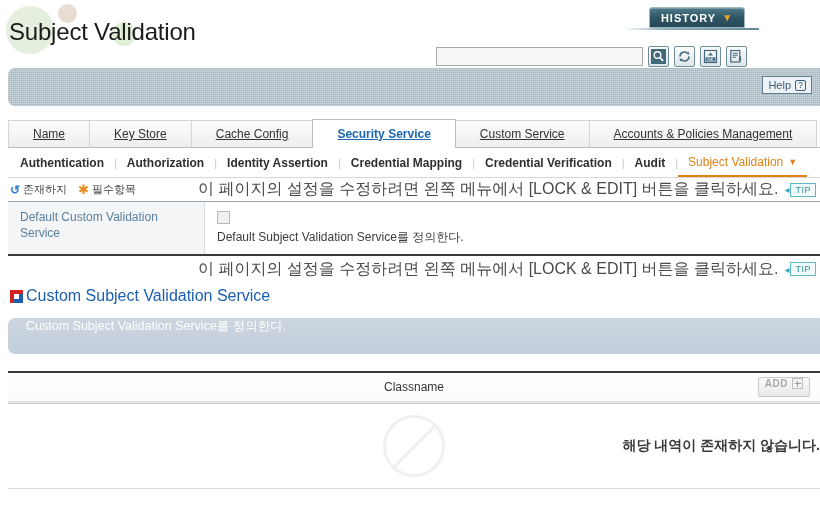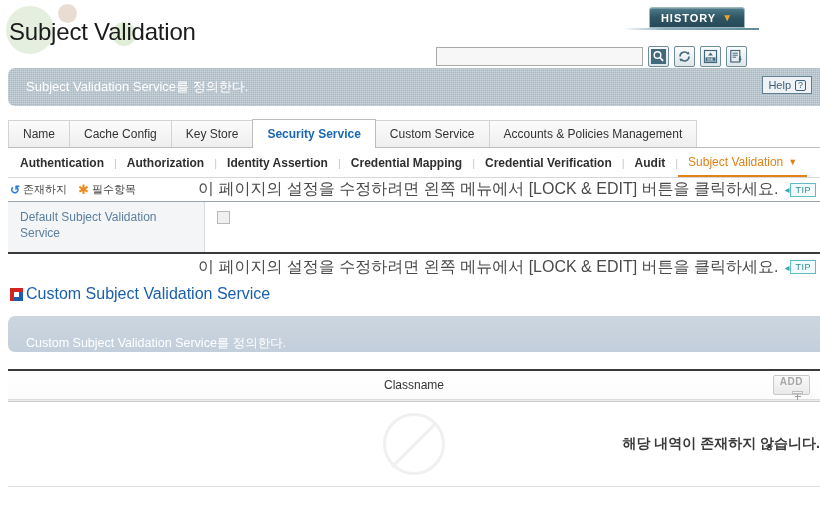--- a/index.html
+++ b/index.html
@@ -79,26 +79,26 @@
     font-size: 9px; line-height: 9px; text-align: center; color: #3e5e77;
   }
 
   
   .tabs {
     position: relative; margin: 14px 0 0 8px; width: 812px; height: 28px;
     display: flex; align-items: flex-end;
     border-bottom: 1px solid #bdbdbd;
   }
   .tab {
-    height: 27px; padding: 0 14px;
+    height: 27px; padding: 0 24px;
     display: flex; align-items: center; justify-content: center;
     font-size: 12px; color: #333; white-space: nowrap;
     border: 1px solid #d3d3d3; border-bottom: none;
     background: linear-gradient(#fbfbfb, #eeeeee);
-    margin-right: -1px; cursor: pointer;
+    margin-right: -1px; cursor: pointer; text-decoration: underline;
   }
   .tab.active {
     background: #ffffff; color: #1b67b3; font-weight: bold;
     height: 29px; border-color: #bdbdbd; position: relative; z-index: 2;
     margin-bottom: -1px;
   }
 
   
   .subtabs {
     margin-left: 8px; width: 812px; height: 30px;
@@ -175,41 +175,41 @@
   .sq-icon .sq1 { position: absolute; left:0; top:0; width: 13px; height: 13px; background: #d32323; }
   .sq-icon .sq2 { position: absolute; left:4px; top:4px; width: 9px; height: 9px; background: #1b5fae; }
   .sq-icon .sq3 { position: absolute; left:4px; top:4px; width: 5px; height: 5px; background: #ffffff; }
   .section-title { font-size: 16px; color: #1b5fae; }
 
   
   .desc-bar2 {
     margin: 8px 0 0 8px; width: 812px; height: 36px;
     background: linear-gradient(#ccd6df, #c2cedb);
     border-radius: 7px 0 0 7px;
-    display: flex; align-items: flex-end;
+    display: flex; align-items: flex-start;
     color: #ffffff; font-size: 12.5px; padding-left: 18px;
   }
 
   
   .ctable { margin: 17px 0 0 8px; width: 812px; }
   .ctable-top { border-top: 2px solid #3a3a3a; }
   .ctable-head {
     position: relative; height: 29px;
     background: linear-gradient(#ffffff, #fcfcfc);
     border-bottom: 1px solid #dcdcdc;
     display: flex; align-items: center; justify-content: center;
   }
   .ctable-head-title { font-size: 12px; color: #333; }
   .add-btn {
     position: absolute; right: 10px; top: 4px;
     height: 20px; padding: 0 6px;
     border: 1px solid #c9c9c9; border-radius: 2px;
     background: linear-gradient(#fafafa, #e9e9e9);
     color: #a8a8a8; font-size: 10px; font-weight: bold; letter-spacing: .5px;
-    display: flex; align-items: flex-end; gap: 4px; cursor: pointer; flex-direction: column;
+    display: flex; align-items: flex-start; gap: 4px; cursor: pointer;
   }
   .plus-ico {
     width: 11px; height: 11px; position: relative;
     border: 1px solid #bdbdbd; background: #f2f2f2;
   }
   .plus-ico:before, .plus-ico:after {
     content: ""; position: absolute; background: #9c9c9c;
   }
   .plus-ico:before { left: 4px; top: 1.5px; width: 1px; height: 6px; }
   .plus-ico:after  { top: 4px; left: 1.5px; height: 1px; width: 6px; }
@@ -290,31 +290,30 @@
           <line x1="3.6" y1="6.2" x2="8.8" y2="6.2" stroke="#43697c" stroke-width="1"></line>
           <line x1="3.6" y1="8.2" x2="7.2" y2="8.2" stroke="#43697c" stroke-width="1"></line>
           <path d="M11 7v4" stroke="#43697c" stroke-width="1.4" fill="none"></path>
           <polygon points="11,12.6 9.3,9.8 12.7,9.8" fill="#43697c"></polygon>
         </svg>
       </div>
     </div>
   </div>
 
   <div class="desc-bar">
-    <span>Subject Validation Service를 정의한다.</span>
     <div class="help-btn">
       <span>Help</span>
       <span class="qbox">?</span>
     </div>
   </div>
 
   <div class="tabs">
       <div class="tab">Name</div>
+      <div class="tab">Key Store</div>
       <div class="tab">Cache Config</div>
-      <div class="tab">Key Store</div>
       <div class="tab active">Security Service</div>
       <div class="tab">Custom Service</div>
       <div class="tab">Accounts &amp; Policies Management</div>
     </div>
 
   <div class="subtabs">
       <div class="subtab">
         <span>Authentication</span>
       </div>
       <span class="subsep">|</span>
@@ -357,23 +356,24 @@
     </div>
     <span class="tip-spacer"></span>
     <span class="tip-text">이 페이지의 설정을 수정하려면 왼쪽 메뉴에서 [LOCK &amp; EDIT] 버튼을 클릭하세요.</span>
     <span class="tip-badge">
       <span class="tip-arrow">◂</span>
       <span class="tip-pill">TIP</span>
     </span>
   </div>
 
   <div class="prop-table">
-    <div class="prop-label">Default Subject Validation Service</div>
+    <div class="prop-label">Default Custom Validation Service</div>
     <div class="prop-value">
       <span class="chk"></span>
+      <div class="prop-desc">Default Subject Validation Service를 정의한다.</div>
     </div>
   </div>
 
   <div class="tip-row2">
     <span class="tip-text">이 페이지의 설정을 수정하려면 왼쪽 메뉴에서 [LOCK &amp; EDIT] 버튼을 클릭하세요.</span>
     <span class="tip-badge">
       <span class="tip-arrow">◂</span>
       <span class="tip-pill">TIP</span>
     </span>
   </div>

